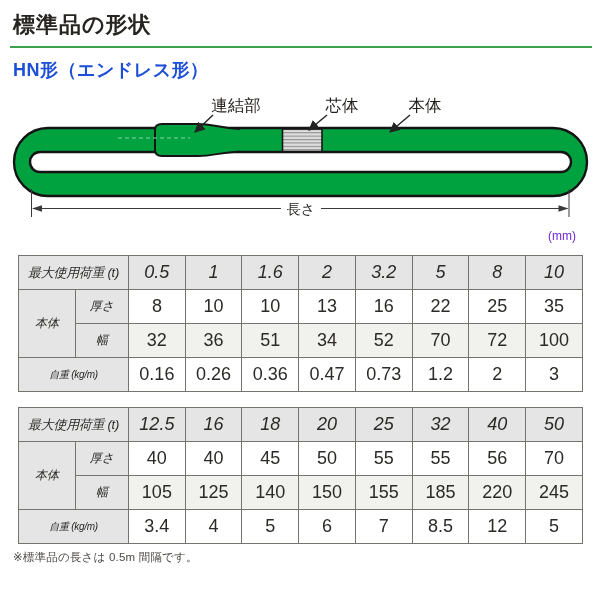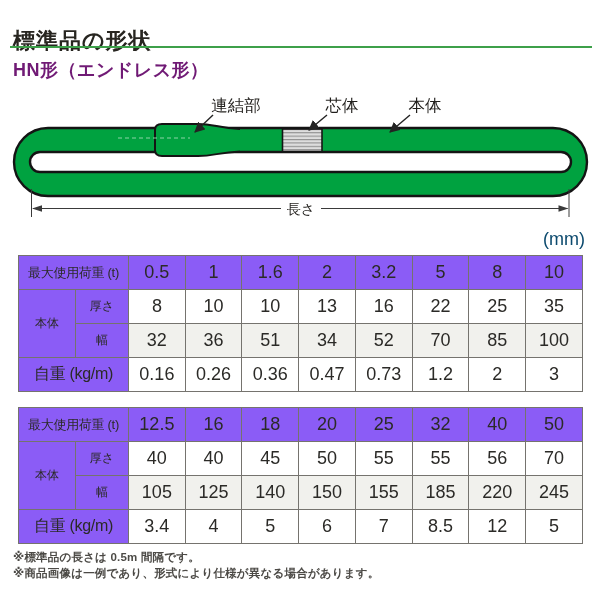--- a/index.html
+++ b/index.html
@@ -2,60 +2,60 @@
 <html><head>
 <meta charset="utf-8">
 <style>
   * { margin:0; padding:0; box-sizing:border-box; }
   html,body { background:#fff; }
   .page {
     position:relative; width:600px; height:600px; background:#ffffff;
     font-family:"Liberation Sans","DejaVu Sans",sans-serif; overflow:hidden;
   }
   .title {
-    position:absolute; left:13px; top:26px;
+    position:absolute; left:13px; top:10px;
     font-size:22px; font-weight:bold; color:#272520; letter-spacing:1px;
   }
   .title-rule {
     position:absolute; left:10px; top:46px; width:582px; height:2px;
     background:#3da04a;
   }
   .subtitle {
     position:absolute; left:13px; top:58px;
-    font-size:18px; font-weight:bold; color:#701a75; letter-spacing:0.5px;
+    font-size:18px; font-weight:bold; color:#1d4ed8; letter-spacing:0.5px;
   }
   .diagram { position:absolute; left:0; top:88px; }
   .unit-label {
-    position:absolute; right:15px; top:229px;
-    font-size:18px; color:#0c4a6e;
+    position:absolute; right:24px; top:229px;
+    font-size:12px; color:#6d28d9;
   }
   table.spec {
     position:absolute; left:18px; border-collapse:collapse; table-layout:fixed;
     width:565px; background:#fff;
   }
   #table1 { top:255px; }
   #table2 { top:407px; }
   table.spec col.c0 { width:57px; }
   table.spec col.c1 { width:53px; }
   table.spec th, table.spec td {
     border:1px solid #75736e; height:34px; text-align:center;
     vertical-align:middle; padding:0; font-weight:normal; color:#2b2a27;
     overflow:hidden; white-space:nowrap;
   }
-  .green { background:#8b5cf6; }
+  .green { background:#e5e5e5;font-style:italic; }
   .shade td.num, td.shade { background:#f1f1ed; }
   td.num { font-size:18px; }
   th.lbl  { font-size:13px; letter-spacing:-0.3px; }
   th.sub  { font-size:12px; }
-  th.lbl2 { font-size:16px; letter-spacing:-0.3px; }
+  th.lbl2 { font-size:10px; letter-spacing:-0.3px; }
   .notes {
     position:absolute; left:13px; top:549px;
     font-size:11.5px; color:#4c4a46; line-height:16px; letter-spacing:0.2px;
   }
-  .notes div { height:16px;font-weight:bold; }
+  .notes div { height:16px; }
   svg text { font-family:"Liberation Sans","DejaVu Sans",sans-serif; }
 </style>
 </head>
 <body>
 
 <div class="page">
 
   <div class="title">標準品の形状</div>
   <div class="title-rule"></div>
   <div class="subtitle">HN形（エンドレス形）</div>
@@ -138,21 +138,21 @@
           <td class="num">35</td>
       </tr>
       <tr>
         <th class="green sub">幅</th>
         <td class="num shade">32</td>
           <td class="num shade">36</td>
           <td class="num shade">51</td>
           <td class="num shade">34</td>
           <td class="num shade">52</td>
           <td class="num shade">70</td>
-          <td class="num shade">85</td>
+          <td class="num shade">72</td>
           <td class="num shade">100</td>
       </tr>
       <tr>
         <th class="green lbl2" colspan="2">自重 (kg/m)</th>
         <td class="num">0.16</td>
           <td class="num">0.26</td>
           <td class="num">0.36</td>
           <td class="num">0.47</td>
           <td class="num">0.73</td>
           <td class="num">1.2</td>
@@ -219,16 +219,15 @@
           <td class="num">7</td>
           <td class="num">8.5</td>
           <td class="num">12</td>
           <td class="num">5</td>
       </tr>
     </tbody>
   </table>
 
   <div class="notes">
     <div>※標準品の長さは 0.5m 間隔です。</div>
-    <div>※商品画像は一例であり、形式により仕様が異なる場合があります。</div>
   </div>
 
 </div>
 
 </body></html>

